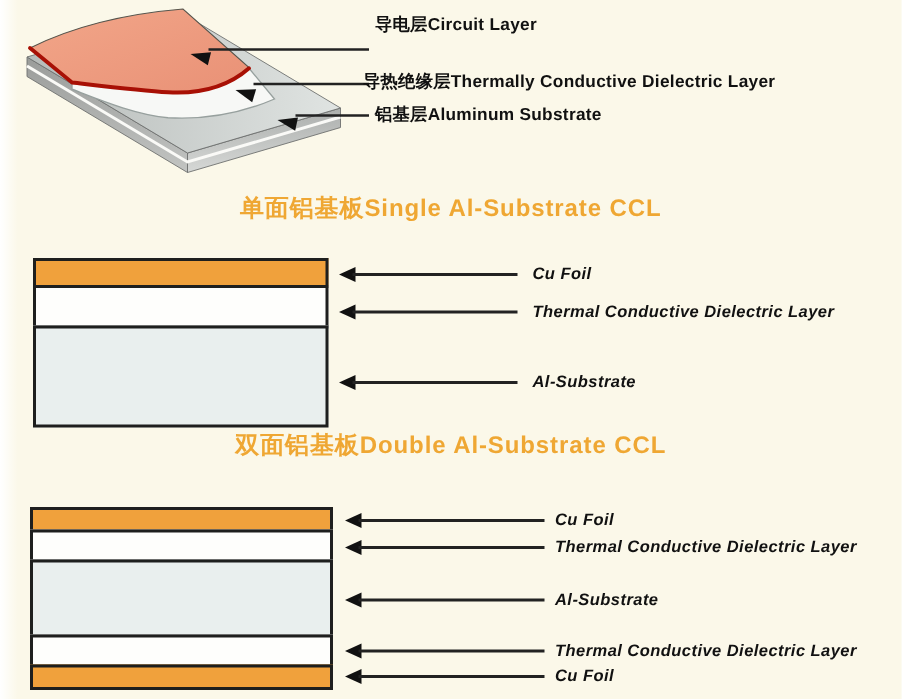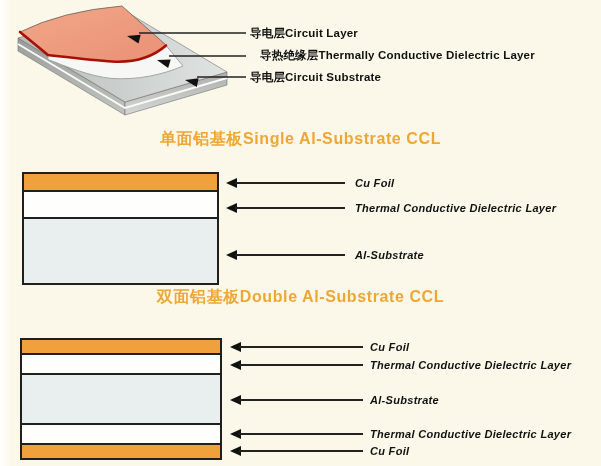--- a/index.html
+++ b/index.html
@@ -92,23 +92,23 @@
       <line x1="169" y1="56" x2="246" y2="56"></line>
       <line x1="197" y1="77" x2="246" y2="77"></line>
     </g>
     <g fill="#111">
       <polygon points="0,0 13,-4.5 13,4.5" transform="translate(127,36) rotate(14)"></polygon>
       <polygon points="0,0 13,-4.5 13,4.5" transform="translate(157,60) rotate(17)"></polygon>
       <polygon points="0,0 13,-4.5 13,4.5" transform="translate(185,80) rotate(12)"></polygon>
     </g>
   </svg>
 
-  <div class="hero-label" style="left:250px; top:27px">导电层Circuit Layer</div>
-  <div class="hero-label" style="left:260px; top:49px">导热绝缘层Thermally Conductive Dielectric Layer</div>
-  <div class="hero-label" style="left:250px; top:71px">导电层Circuit Substrate</div>
+  <div class="hero-label" style="left:250px; top:11px">导电层Circuit Layer</div>
+  <div class="hero-label" style="left:242px; top:49px">导热绝缘层Thermally Conductive Dielectric Layer</div>
+  <div class="hero-label" style="left:250px; top:71px">铝基层Aluminum Substrate</div>
 
   <div class="sec-title" style="top:129px">单面铝基板Single Al-Substrate CCL</div>
 
   <div class="stack s1" style="left:22px; top:172px; width:197px">
     <div class="layer cu"></div>
     <div class="layer wh"></div>
     <div class="layer al"></div>
   </div>
 
   <div class="arrow" style="left:226px; top:178px; width:119px">

